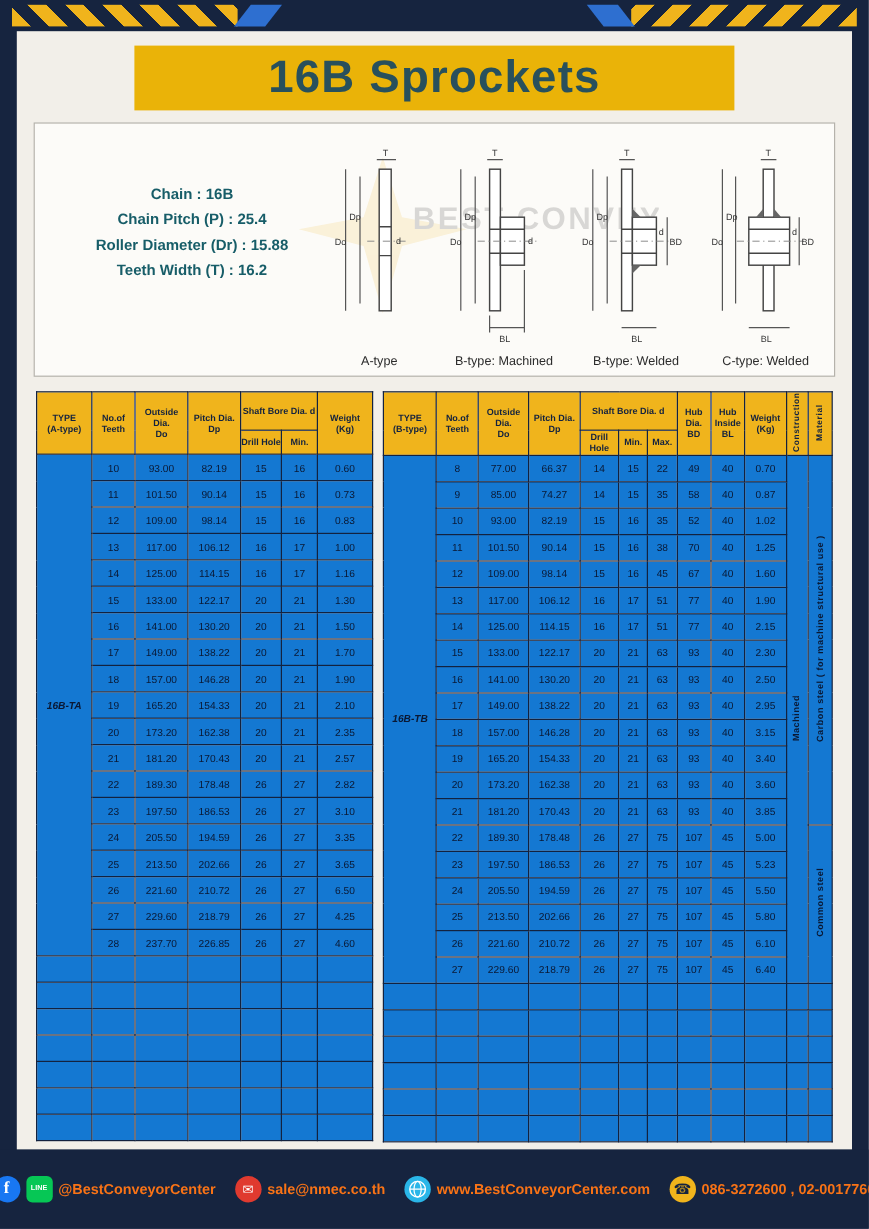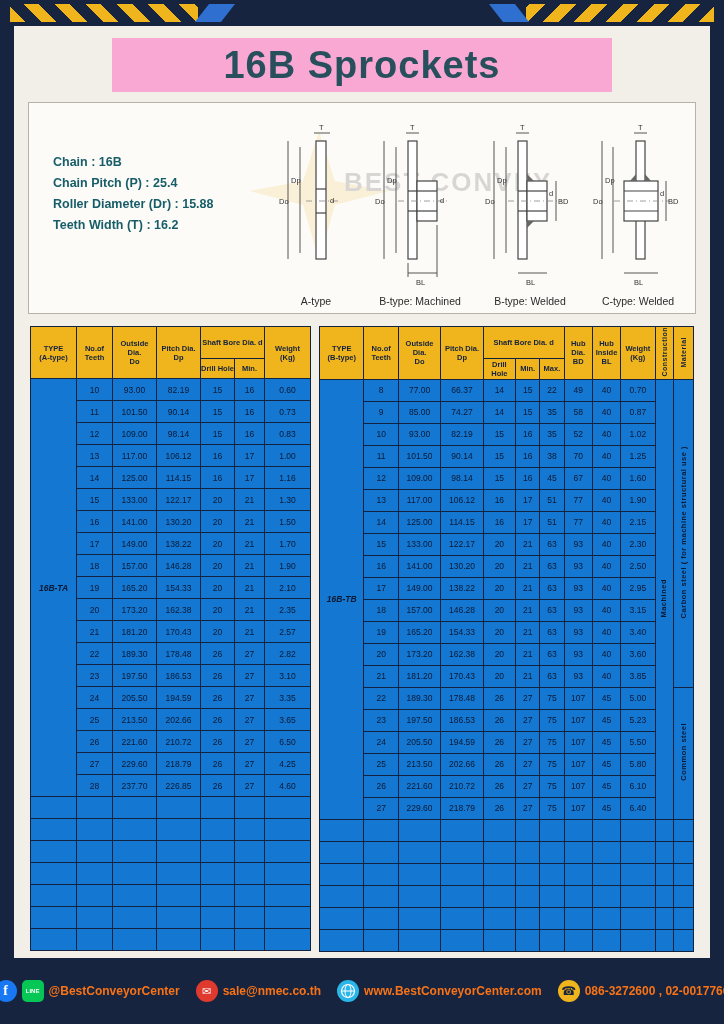--- a/index.html
+++ b/index.html
@@ -13,27 +13,27 @@
   .hazard { position:absolute; top:4px; height:18px; width:188px; z-index:3;
     background:repeating-linear-gradient(45deg,#f0b41c 0 11px,#16243f 11px 22px); }
   .hazard.left { left:10px; }
   .hazard.right { right:10px; background:repeating-linear-gradient(-45deg,#f0b41c 0 11px,#16243f 11px 22px); }
   .hazard .blue-accent { position:absolute; top:0; width:26px; height:100%; background:#2e6fd0; }
   .hazard.left .blue-accent { right:-30px; transform:skewX(-38deg); }
   .hazard.right .blue-accent { left:-30px; transform:skewX(38deg); }
 
   .sheet { position:absolute; left:14px; right:14px; top:26px; bottom:66px; background:#f2efe9; }
 
-  .title-banner { margin:12px auto 0; width:500px; height:54px; background:#f9a8d4;
+  .title-banner { margin:12px auto 0; width:500px; height:54px; background:#eab308;
     display:flex; align-items:center; justify-content:center; }
   .title-banner h1 { font-size:38px; font-weight:bold; color:#28505c; letter-spacing:1px; }
 
   .info-panel { position:relative; margin:10px 14px 0; height:212px; background:#fcfbf8;
     border:1px solid #b5b2ab; display:flex; overflow:hidden; }
-  .specs { width:238px; padding:52px 0 0 24px; flex:none; }
+  .specs { width:238px; padding:52px 0 0 24px; flex:none;text-align:center; }
   .spec-line { font-size:12.5px; font-weight:bold; color:#175d68; margin-bottom:7px; white-space:nowrap; }
 
   .watermark { position:absolute; left:220px; top:18px; opacity:0.14; pointer-events:none; }
   .watermark .wm-text { font-size:26px; font-weight:bold; color:#6b6b6b; letter-spacing:2px; }
 
   .drawings { flex:1; display:flex; justify-content:space-around; align-items:flex-end;
     padding:6px 4px 6px 0; position:relative; }
   .drawing { display:flex; flex-direction:column; align-items:center; }
   .drawing svg { display:block; }
   .drawing .dlabel { font-size:10.5px; color:#2b2b2b; margin-top:2px; white-space:nowrap; }

